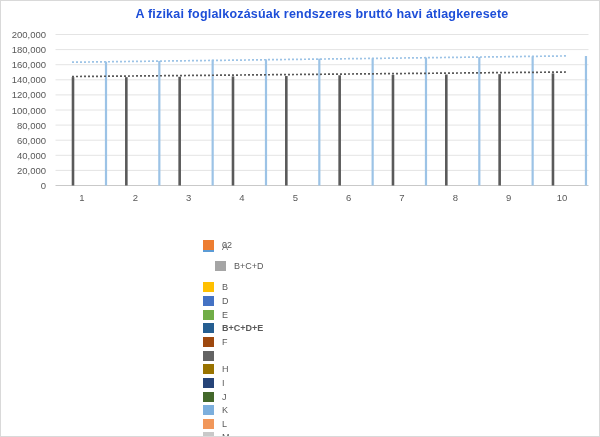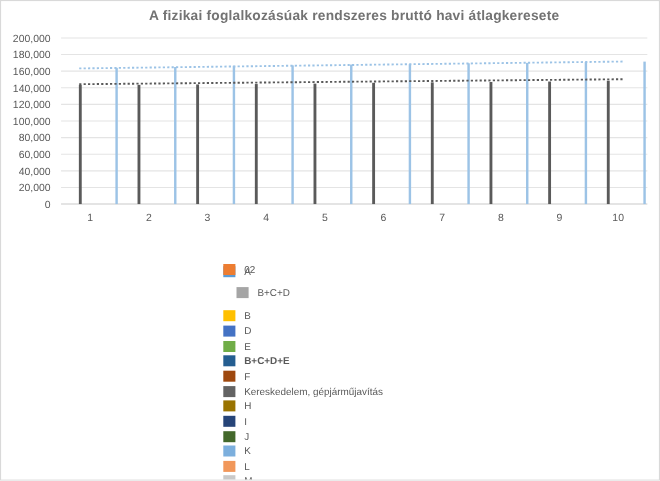--- a/index.html
+++ b/index.html
@@ -8,21 +8,21 @@
     width:598px;height:435px;
     border:1px solid #d9d9d9;
     background:#ffffff;
     overflow:hidden;
     font-family:"Liberation Sans", sans-serif;
   }
   .chart-title{
     position:absolute;
     left:54px;top:6px;width:534px;
     text-align:center;
-    font-size:12.5px;font-weight:bold;color:#737373;
+    font-size:12.5px;font-weight:bold;color:#1d4ed8;
     letter-spacing:.2px;
   }
   .plot-svg{position:absolute;left:0;top:0;}
   .legend{position:absolute;left:0;top:0;width:100%;height:100%;pointer-events:none;}
   .legend-item{
     position:absolute;left:202px;height:11px;
     display:flex;align-items:center;
   }
   .legend-swatch{width:11px;height:10px;margin-right:8px;flex:0 0 auto;}
   .legend-label{font-size:9px;color:#595959;white-space:nowrap;line-height:10px;}
@@ -126,21 +126,20 @@
       <div class="legend-item" style="top: 321.84px; font-weight: bold;">
         <span class="legend-swatch" style="background: rgb(37, 94, 145);"></span>
         <span class="legend-label">B+C+D+E</span>
       </div>
       <div class="legend-item" style="top: 335.48px;">
         <span class="legend-swatch" style="background: rgb(158, 72, 14);"></span>
         <span class="legend-label">F</span>
       </div>
       <div class="legend-item" style="top: 349.12px;">
         <span class="legend-swatch" style="background: rgb(99, 99, 99);"></span>
-        <span class="legend-label">Kereskedelem, gépjárműjavítás</span>
       </div>
       <div class="legend-item" style="top: 362.76px;">
         <span class="legend-swatch" style="background: rgb(153, 115, 0);"></span>
         <span class="legend-label">H</span>
       </div>
       <div class="legend-item" style="top: 376.4px;">
         <span class="legend-swatch" style="background: rgb(38, 68, 120);"></span>
         <span class="legend-label">I</span>
       </div>
       <div class="legend-item" style="top: 390.04px;">

